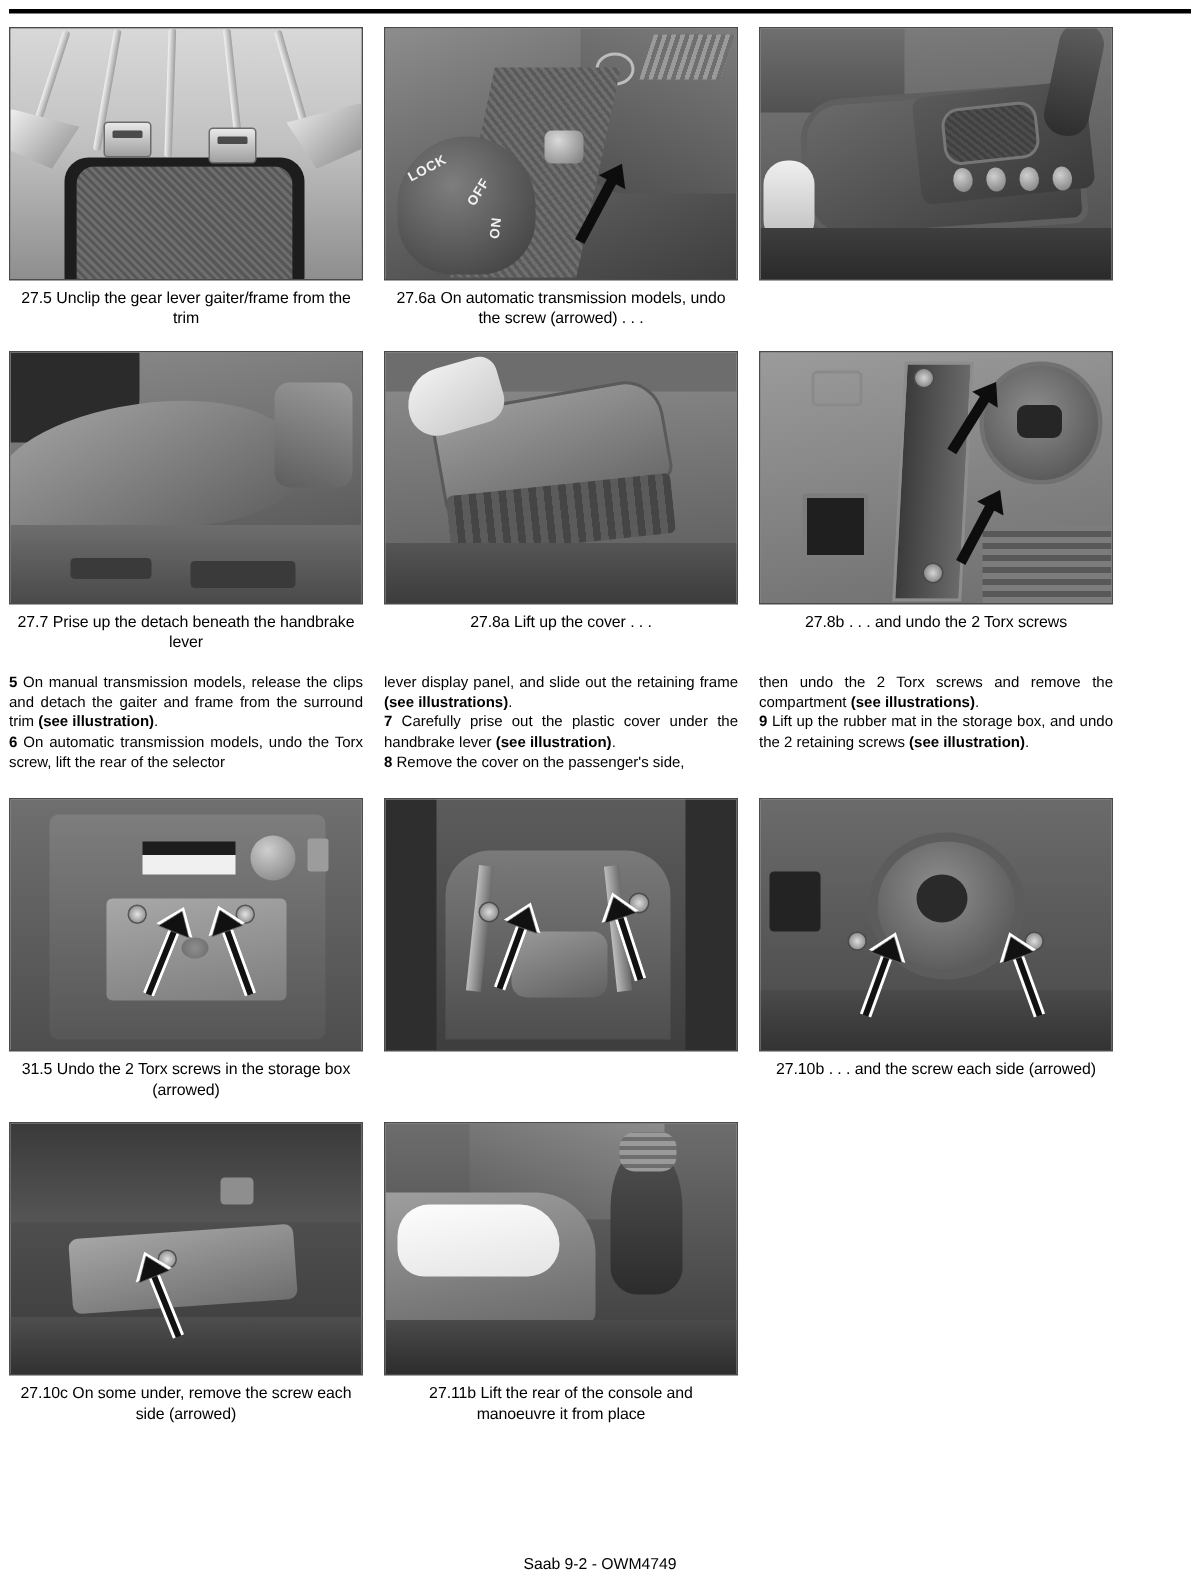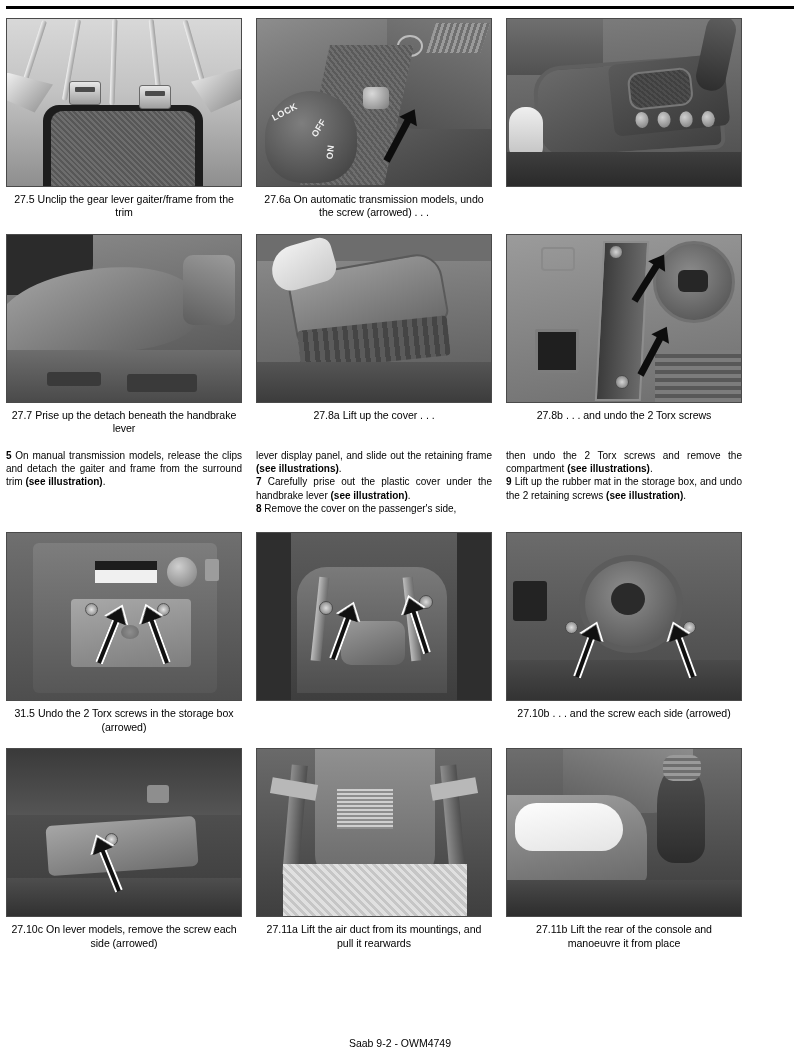--- a/index.html
+++ b/index.html
@@ -575,20 +575,21 @@
       <div class="caption">
         <span class="fig">27.8b</span><span>. . . and undo the 2 Torx screws</span>
       </div>
     </div>
 
   </div>
 
   <div class="bodytext">
     <div class="col">
       <p><span class="stepnum">5</span> <span><span>On manual transmission models, release the clips and detach the gaiter and frame from the surround trim </span><b>(see illustration)</b><span>.</span></span></p>
+      <p><span class="stepnum">6</span> <span>On automatic transmission models, undo the Torx screw, lift the rear of the selector</span></p>
     </div>
     <div class="col">
       <p><span>lever display panel, and slide out the retaining frame </span><b>(see illustrations)</b><span>.</span></p>
       <p><span class="stepnum">7</span> <span>Carefully prise out the plastic cover under the handbrake lever </span><b>(see illustration)</b><span>.</span></p>
       <p><span class="stepnum">8</span> <span>Remove the cover on the passenger's side,</span></p>
     </div>
     <div class="col">
       <p><span>then undo the 2 Torx screws and remove the compartment </span><b>(see illustrations)</b><span>.</span></p>
       <p><span class="stepnum">9</span> <span>Lift up the rubber mat in the storage box, and undo the 2 retaining screws </span><b>(see illustration)</b><span>.</span></p>
     </div>
@@ -658,39 +659,24 @@
     <div class="cell">
       <div class="photo p10">
         <div class="dk"></div>
         <div class="brk"></div>
         <div class="sp" style="left:0;bottom:0;width:100%;height:38px;background:linear-gradient(180deg,#4e4e4e,#313131);"></div>
         <div class="sp" style="left:140px;top:36px;width:22px;height:18px;background:#8e8e8e;border-radius:3px;"></div>
         <div class="torx5" style="left:98px;top:84px;"></div>
         <div class="arrow-white" style="left:108px;top:98px;width:8px;height:44px;transform:rotate(-22deg);"></div>
       </div>
       <div class="caption">
-        <span class="fig">27.10c</span><span>On lever models, remove the screw each side (arrowed)</span>
-      </div>
-    </div>
-
-    <div class="cell">
-      <div class="photo p11">
-        <div class="duct">
-          <div class="lbl2"></div>
-        </div>
-        <div class="rail" style="left:30px;top:16px;transform:rotate(5deg);"></div>
-        <div class="rail" style="right:30px;top:16px;transform:rotate(-5deg);"></div>
-        <div class="sp" style="left:14px;top:32px;width:46px;height:16px;background:#b8b8b8;transform:rotate(10deg);"></div>
-        <div class="sp" style="right:14px;top:32px;width:46px;height:16px;background:#b8b8b8;transform:rotate(-10deg);"></div>
-        <div class="carpet"></div>
-      </div>
-      <div class="caption">
-        <span class="fig">27.11a</span><span>Lift the air duct from its mountings, and pull it rearwards</span>
-      </div>
-    </div>
+        <span class="fig">27.10c</span><span>On some under, remove the screw each side (arrowed)</span>
+      </div>
+    </div>
+
 
     <div class="cell">
       <div class="photo p12">
         <div class="arm"></div>
         <div class="console">
           <div class="pad"></div>
         </div>
         <div class="gaiter"></div>
         <div class="knobtop"></div>
         <div class="sp" style="left:0;bottom:0;width:100%;height:36px;background:linear-gradient(180deg,#4a4a4a,#2d2d2d);"></div>

